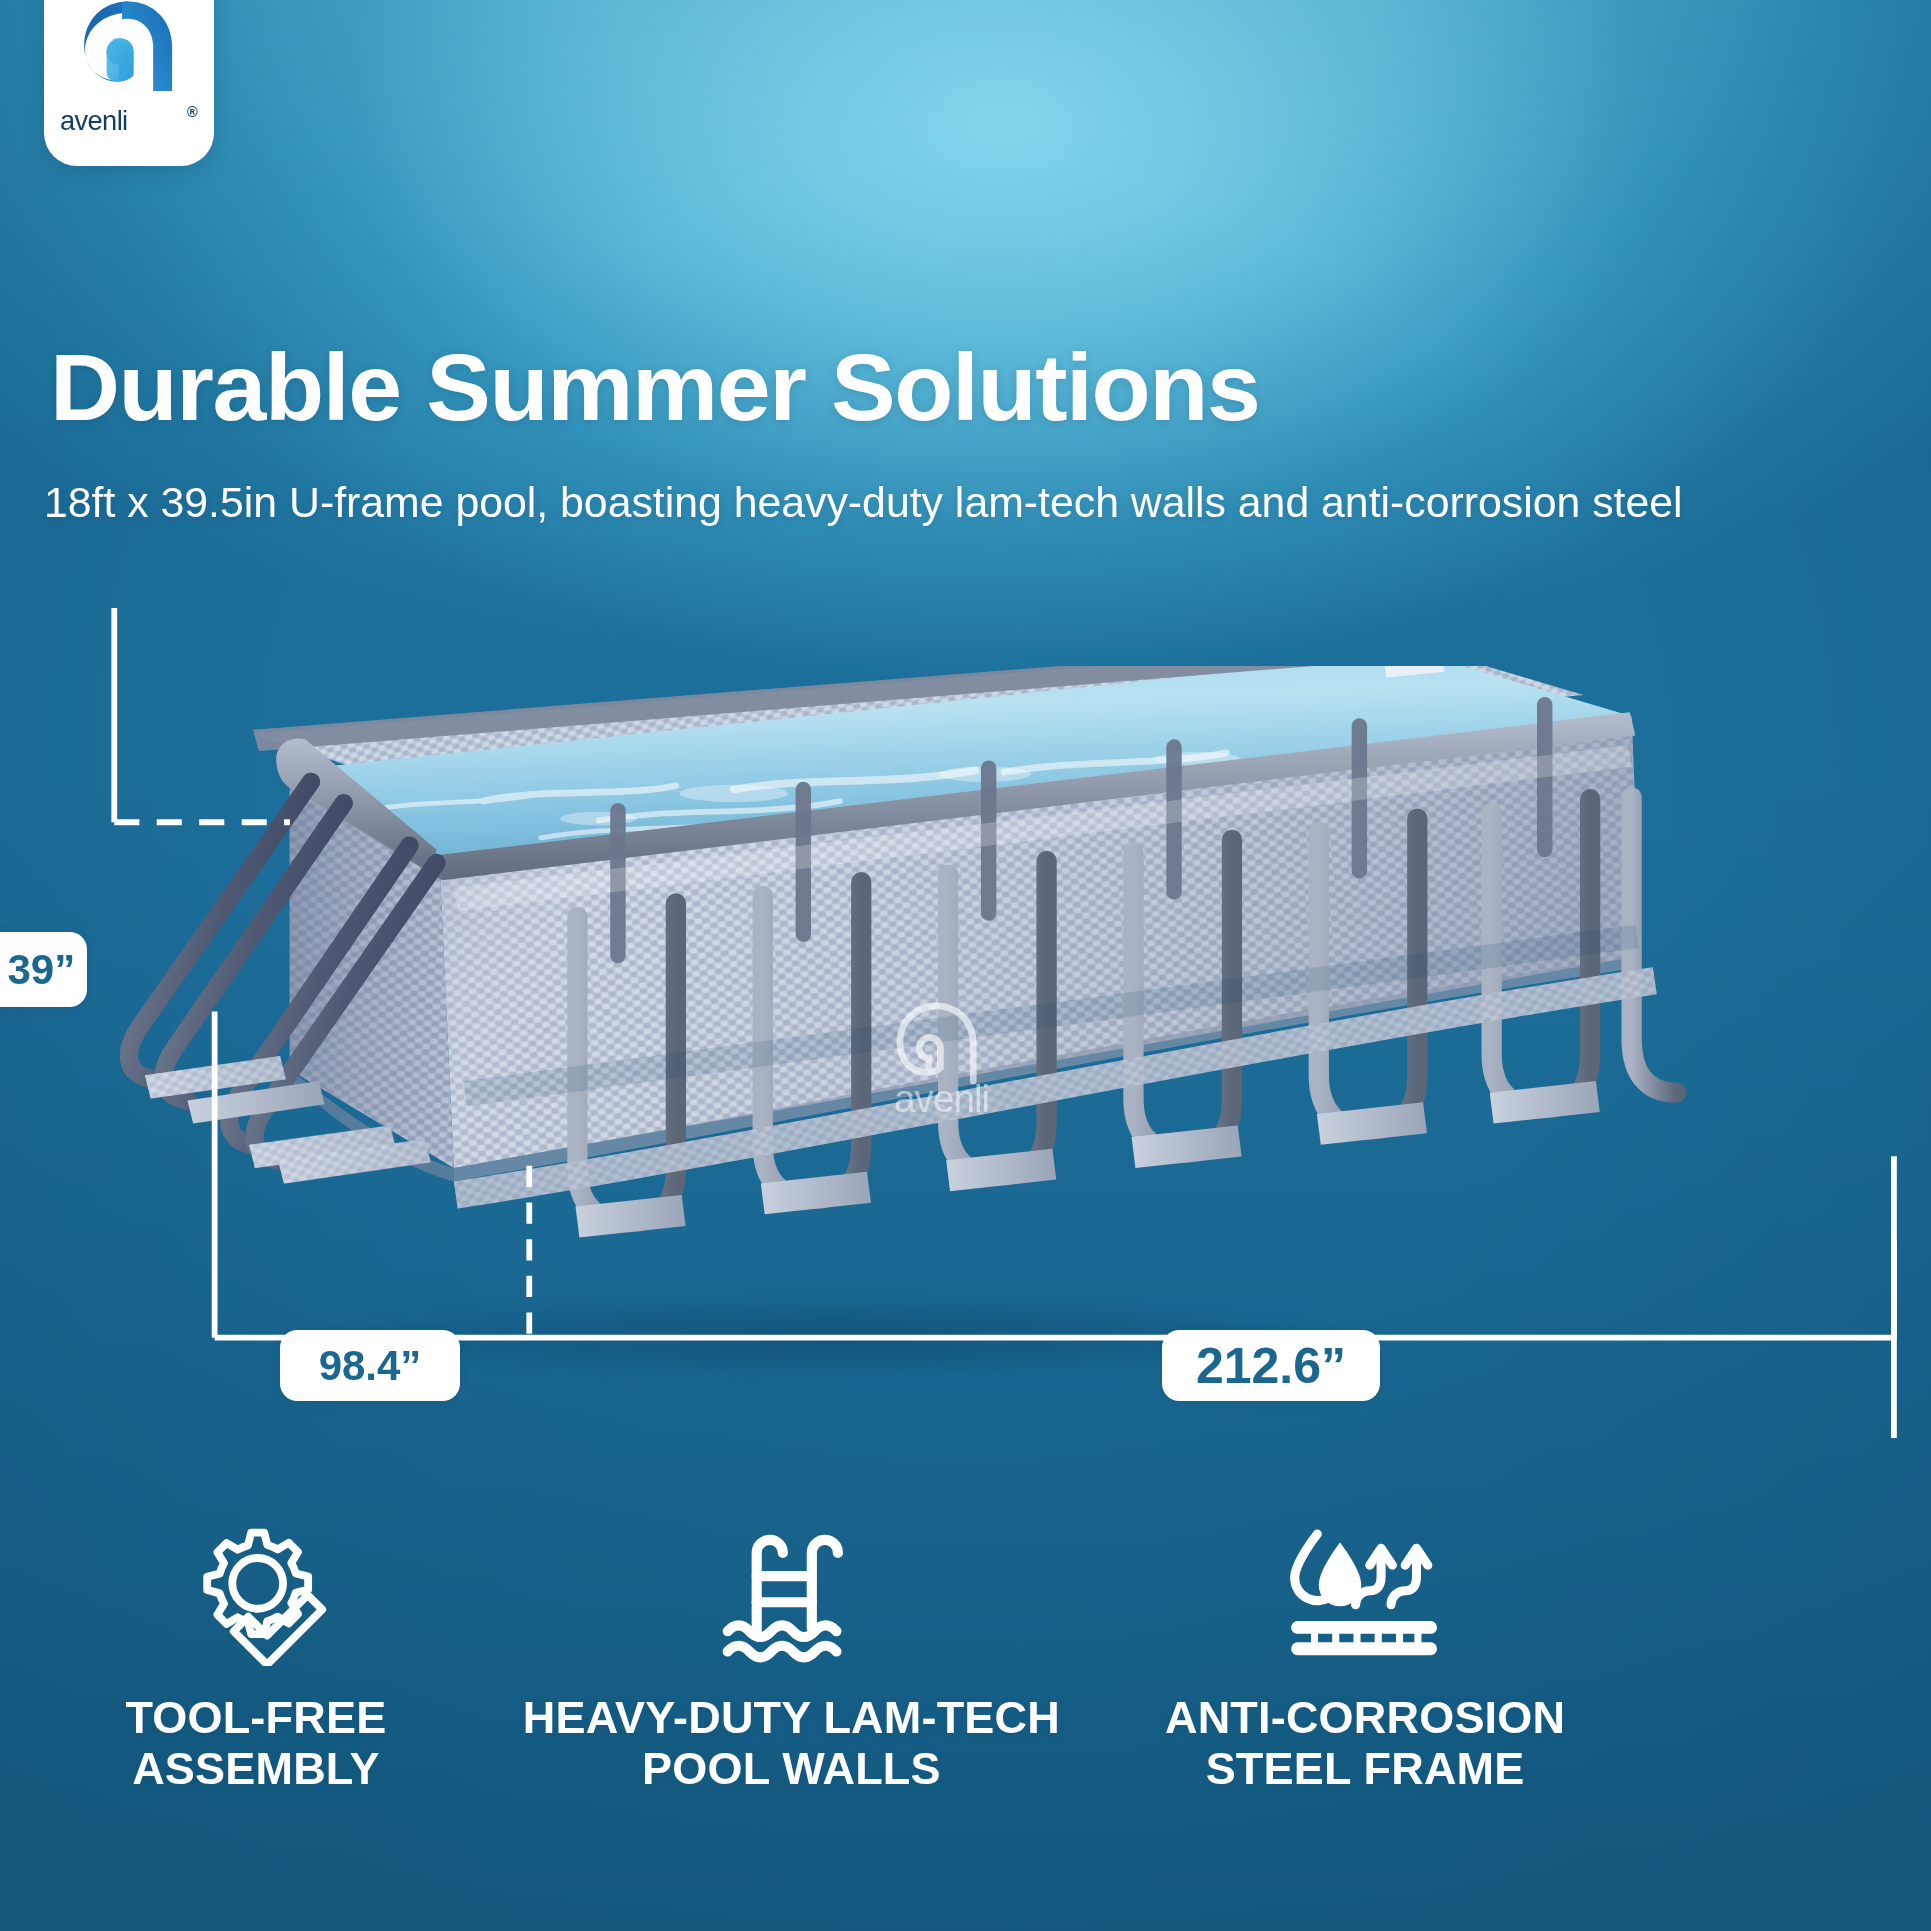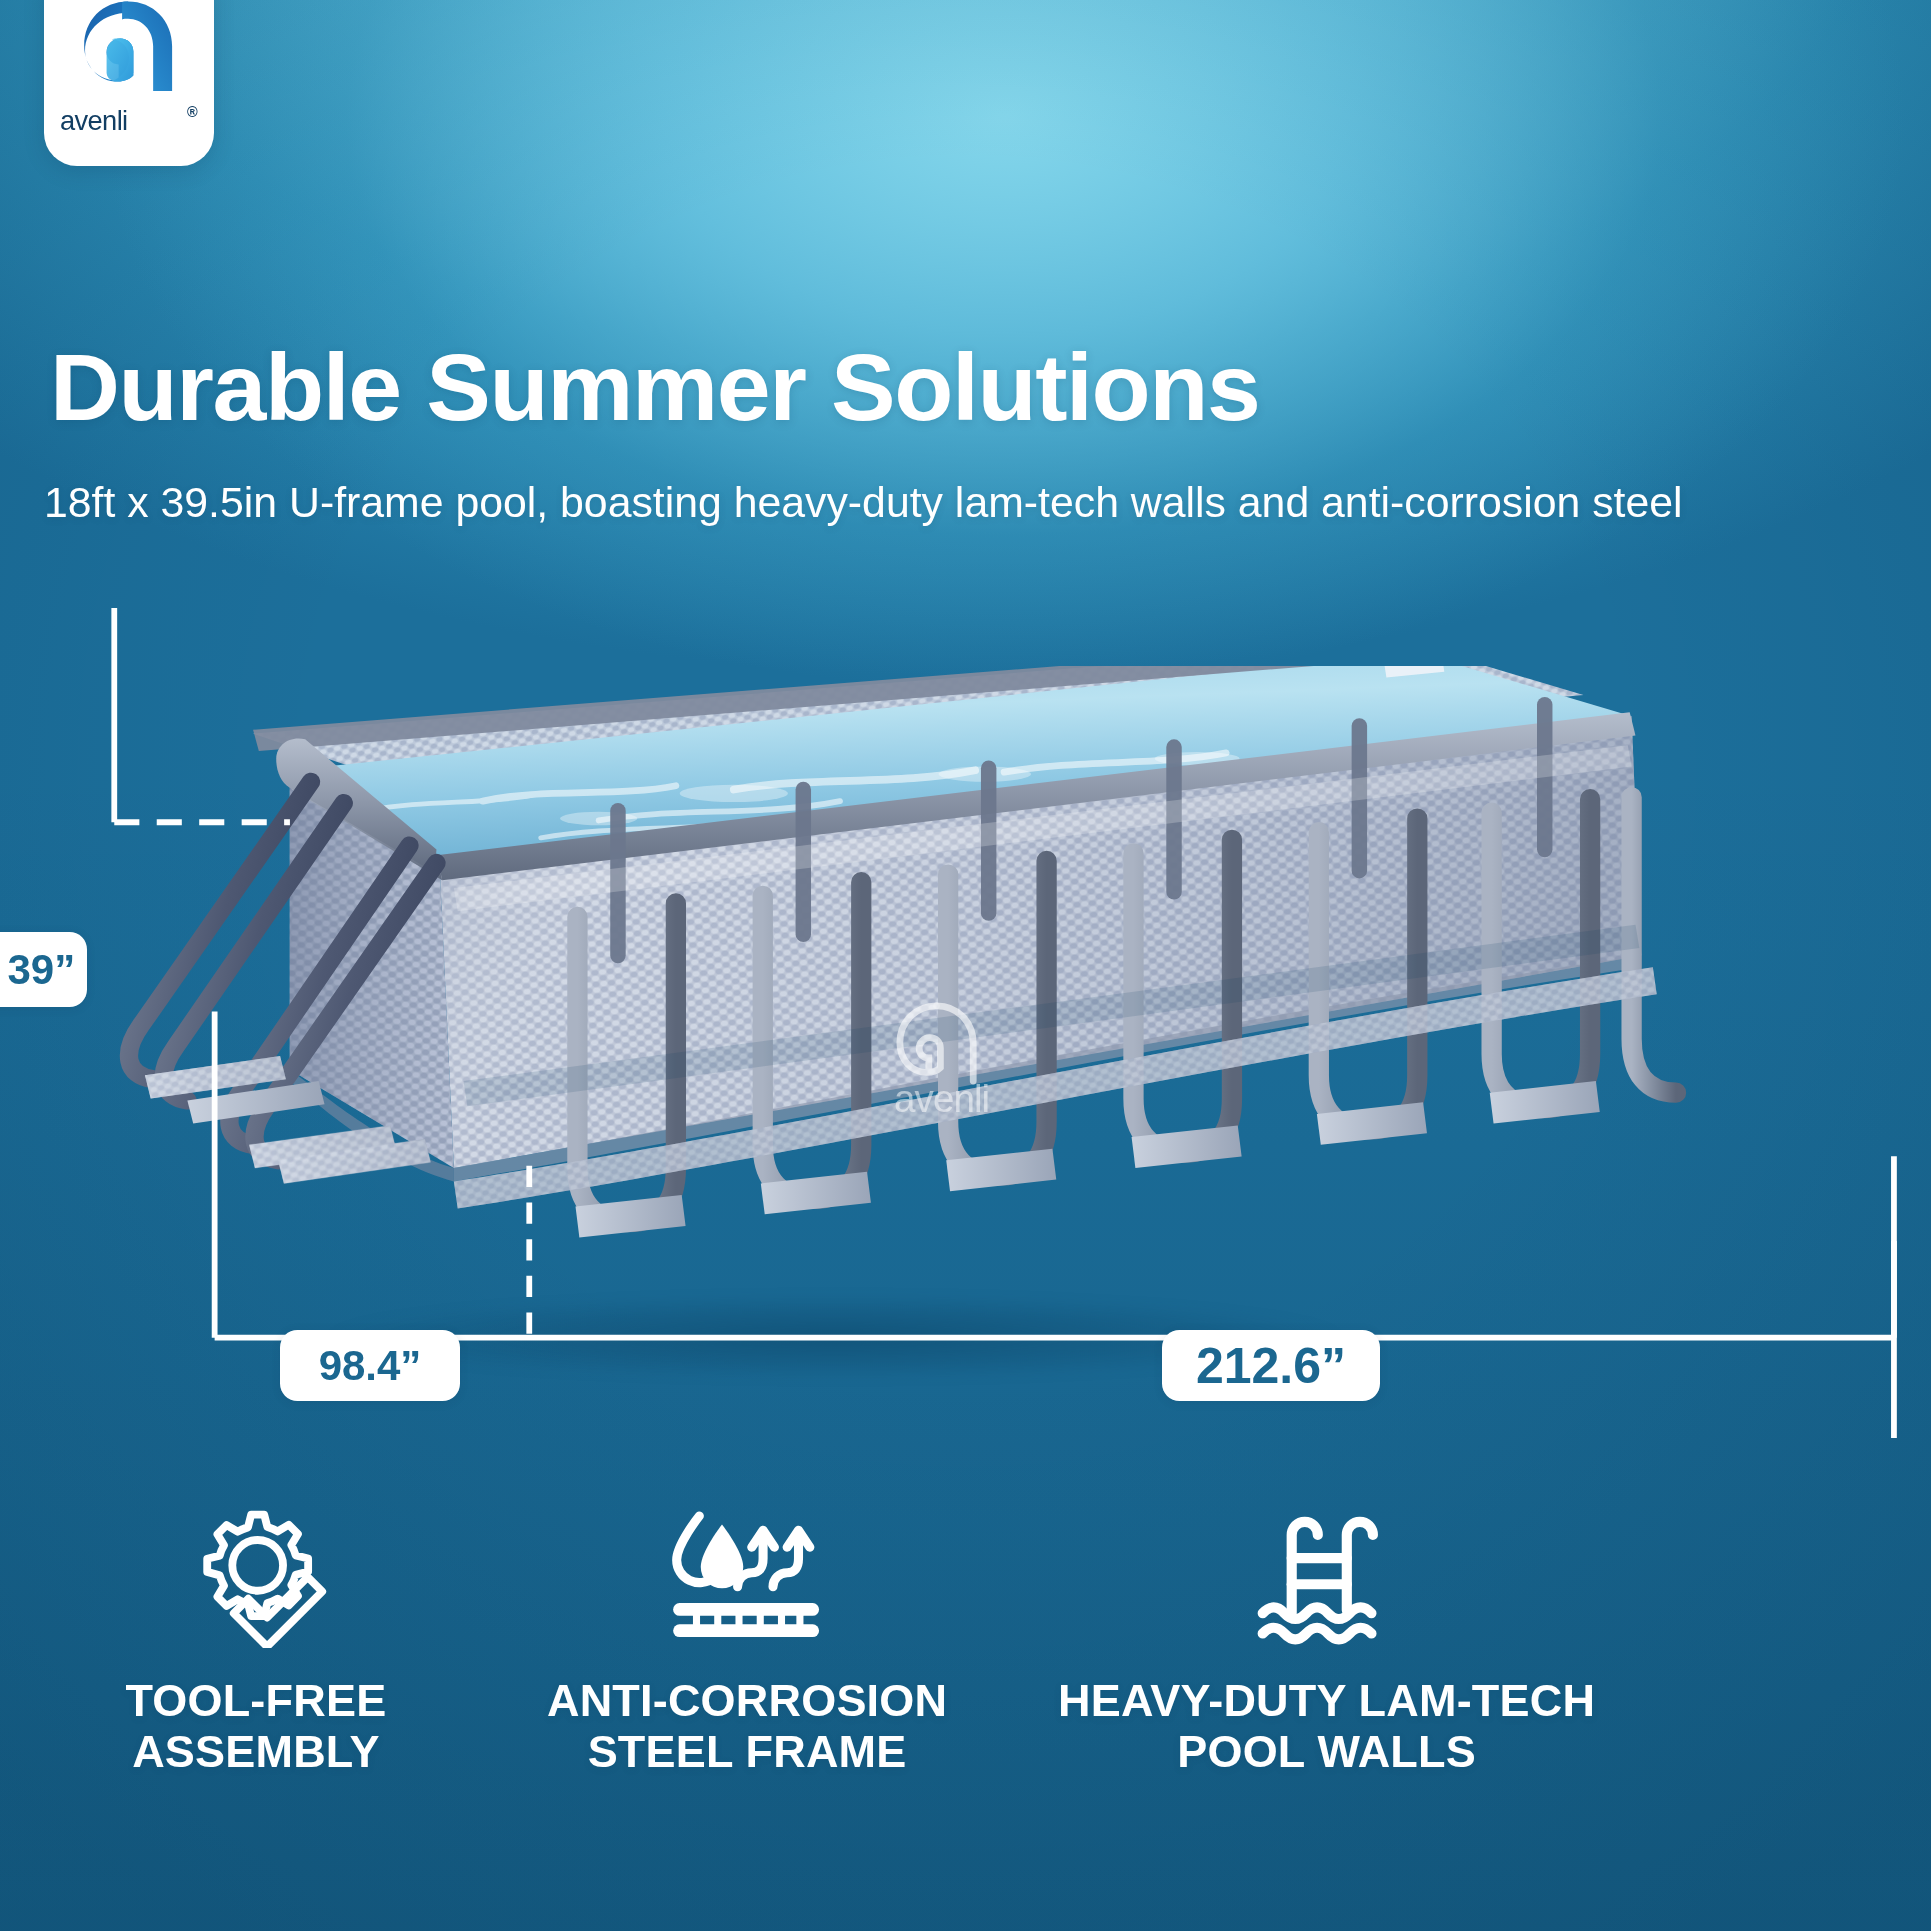--- a/index.html
+++ b/index.html
@@ -82,22 +82,22 @@
     font-weight:700;
     display:flex; align-items:center; justify-content:center;
     box-shadow:0 1.9px 9.7px rgba(0,40,70,0.10);
   }
   #pill-39  { left:-13.5px; top:932px;  width:100px; height:75px;  font-size:42px; border-radius:0 17.4px 17.4px 0; padding-left:9.7px; }
   #pill-984 { left:280px; top:1330px; width:180px; height:71px;  font-size:42px; }
   #pill-2126{ left:1162px;top:1330px; width:218px; height:71px;  font-size:50px; }
 
   
   #features {
-    position:absolute; left:0; top:1445px; width:1663px; height:386px;
-    display:flex; align-items:center; justify-content:center;
+    position:absolute; left:0; top:1516px; width:1663px; height:386px;
+    display:flex; align-items:flex-start; justify-content:center;
   }
   .feature { width:541px; display:flex; flex-direction:column; align-items:center; }
   .feature .icon-wrap { height:154px; display:flex; align-items:center; justify-content:center; }
   .feature .icon-wrap svg { display:block; }
   .feature .flabel {
     margin-top:23px;
     color:#ffffff; font-weight:700;
     font-size:45px; line-height:1.13; text-align:center;
     letter-spacing:0.2px;
     text-shadow:0 1.9px 7.7px rgba(5,60,95,0.15);
@@ -352,20 +352,37 @@
         <circle cx="51.5" cy="43" r="17.5"></circle>
         <path d="M45 66 L58 79 L86 51 L96 61 L58 99 L35 76 Z" fill="none"></path>
       </svg>
     </div>
     <div class="flabel">
       <span>TOOL-FREE</span><br>
       <span>ASSEMBLY</span>
     </div>
   </div>
 
+  <div class="feature" id="feature-2">
+    <div class="icon-wrap">
+      <svg width="147" height="145" viewBox="0 0 100 100" fill="none" stroke="#ffffff" stroke-width="7" stroke-linecap="round" stroke-linejoin="round">
+        <path d="M26 76 V22 a9 9 0 0 1 18 0"></path>
+        <path d="M64 74 V22 a9 9 0 0 1 18 0"></path>
+        <line x1="26" y1="38" x2="64" y2="38"></line>
+        <line x1="26" y1="56" x2="64" y2="56"></line>
+        <path d="M6 76 q7.5 -8 15 0 t15 0 t15 0 t15 0 t15 0"></path>
+        <path d="M6 90 q7.5 -8 15 0 t15 0 t15 0 t15 0 t15 0"></path>
+      </svg>
+    </div>
+    <div class="flabel">
+      <span>HEAVY-DUTY LAM-TECH</span><br>
+      <span>POOL WALLS</span>
+    </div>
+  </div>
+
   <div class="feature" id="feature-3">
     <div class="icon-wrap">
       <svg width="153" height="145" viewBox="0 0 108 100" fill="none" stroke="#ffffff" stroke-width="6.4" stroke-linecap="round" stroke-linejoin="round">
         <path d="M20 8 C20 8 4 28 4 39 a16 16 0 0 0 26 12.5"></path>
         <path d="M36 14 C36 14 21 33 21 44 a15 15 0 0 0 30 0 C51 33 36 14 36 14 Z" fill="#ffffff" stroke="none"></path>
         <path d="M47 58 a10 10 0 0 1 10 -10 q8 0 8 -10 V22"></path>
         <path d="M57 30 L65 18 L73 30"></path>
         <path d="M72 58 a10 10 0 0 1 10 -10 q8 0 8 -10 V22"></path>
         <path d="M82 30 L90 18 L98 30"></path>
         <line x1="6" y1="74" x2="100" y2="74" stroke-width="9"></line>
@@ -378,31 +395,14 @@
           <line x1="78" y1="78" x2="78" y2="85"></line>
           <line x1="91" y1="78" x2="91" y2="85"></line>
         </g>
       </svg>
     </div>
     <div class="flabel">
       <span>ANTI-CORROSION</span><br>
       <span>STEEL FRAME</span>
     </div>
   </div>
-
-  <div class="feature" id="feature-2">
-    <div class="icon-wrap">
-      <svg width="147" height="145" viewBox="0 0 100 100" fill="none" stroke="#ffffff" stroke-width="7" stroke-linecap="round" stroke-linejoin="round">
-        <path d="M26 76 V22 a9 9 0 0 1 18 0"></path>
-        <path d="M64 74 V22 a9 9 0 0 1 18 0"></path>
-        <line x1="26" y1="38" x2="64" y2="38"></line>
-        <line x1="26" y1="56" x2="64" y2="56"></line>
-        <path d="M6 76 q7.5 -8 15 0 t15 0 t15 0 t15 0 t15 0"></path>
-        <path d="M6 90 q7.5 -8 15 0 t15 0 t15 0 t15 0 t15 0"></path>
-      </svg>
-    </div>
-    <div class="flabel">
-      <span>HEAVY-DUTY LAM-TECH</span><br>
-      <span>POOL WALLS</span>
-    </div>
-  </div>
 </div>
 
 
 </body></html>

